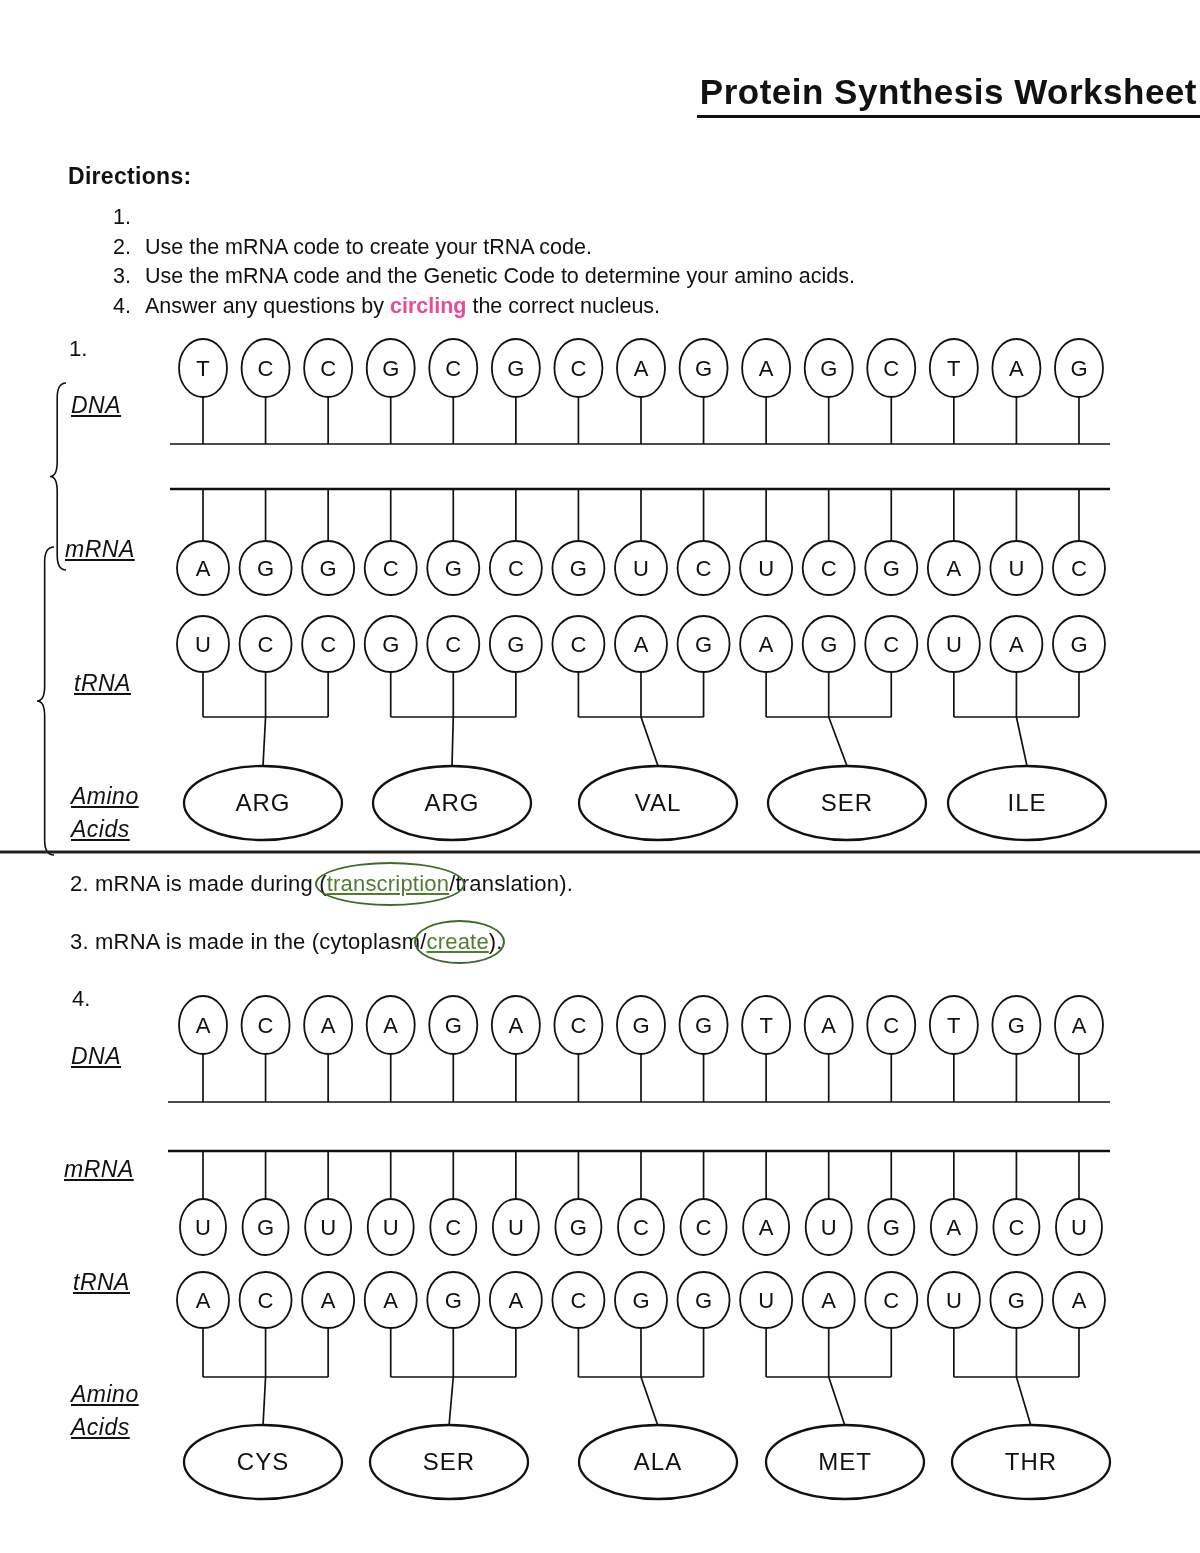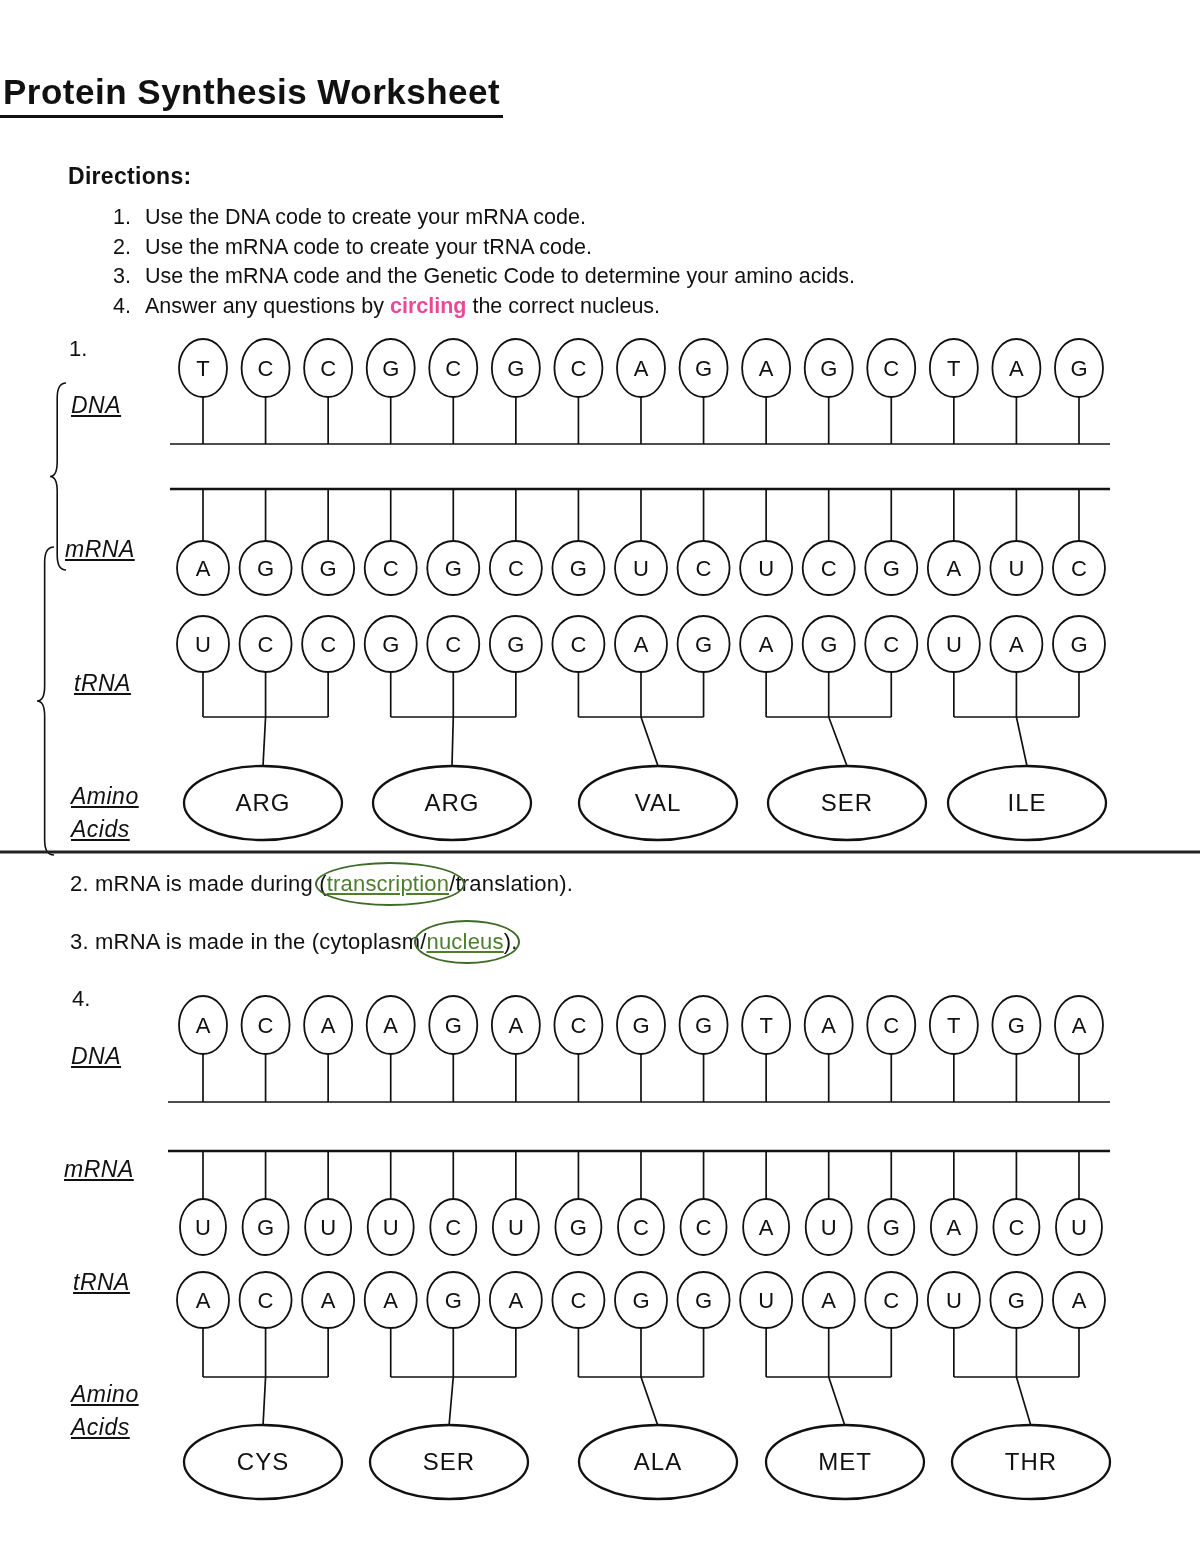--- a/index.html
+++ b/index.html
@@ -1,20 +1,20 @@
 <!DOCTYPE html>
 <html><head>
 <meta charset="utf-8">
 <style>
   html,body{margin:0;padding:0;background:#ffffff;}
   .page{position:relative;width:1200px;height:1553px;background:#fff;
         font-family:"Liberation Sans",sans-serif;color:#111;overflow:hidden;}
   .overlay{position:absolute;left:0;top:0;width:1200px;height:1553px;pointer-events:none;}
 
-  .title-wrap{position:absolute;top:72px;left:0;width:100%;text-align:left;}
+  .title-wrap{position:absolute;top:72px;left:0;width:100%;text-align:right;}
   .title-wrap h1{display:inline-block;margin:0;font-size:35px;font-weight:bold;
         border-bottom:3px solid #111;padding:0 3px 3px;letter-spacing:0.5px;}
 
   .directions{position:absolute;left:68px;top:163px;width:1040px;}
   .dir-heading{font-size:23px;font-weight:bold;margin-bottom:13px;letter-spacing:0.3px;}
   .dir-item{display:flex;font-size:21.5px;line-height:29.5px;padding-left:37px;}
   .dir-num{width:26px;text-align:right;margin-right:14px;flex:none;}
   .green-bold{color:#ec4899;font-weight:bold;}
 
   .prob-num{position:absolute;font-size:22px;}
@@ -363,21 +363,20 @@
 
   <div class="title-wrap">
     <h1>Protein Synthesis Worksheet</h1>
   </div>
 
   <div class="directions">
     <div class="dir-heading">Directions:</div>
     <div class="dir-list">
         <div class="dir-item">
           <span class="dir-num">1.</span>
-          <span><span>Use the DNA code to create your mRNA code.</span></span>
         </div>
         <div class="dir-item">
           <span class="dir-num">2.</span>
           <span><span>Use the mRNA code to create your tRNA code.</span></span>
         </div>
         <div class="dir-item">
           <span class="dir-num">3.</span>
           <span><span>Use the mRNA code and the Genetic Code to determine your amino acids.</span></span>
         </div>
         <div class="dir-item">
@@ -390,21 +389,21 @@
   <div class="prob-num" style="left:69px;top:336px;">1.</div>
   <div class="row-label" style="left:71px;top:389px;">DNA</div>
   <div class="row-label" style="left:65px;top:533px;">mRNA</div>
   <div class="row-label" style="left:74px;top:667px;">tRNA</div>
   <div class="row-label" style="left:71px;top:780px;">
     <div>Amino</div>
     <div>Acids</div>
   </div>
 
   <div class="question" style="left:70px;top:871px;"><span>2. mRNA is made during (</span><span class="circle-wrap"><span class="oval"></span><span class="word">transcription</span></span><span>/translation).</span></div>
-  <div class="question" style="left:70px;top:929px;"><span>3. mRNA is made in the (cytoplasm/</span><span class="circle-wrap"><span class="oval"></span><span class="word">nucleus</span></span><span>).</span></div>
+  <div class="question" style="left:70px;top:929px;"><span>3. mRNA is made in the (cytoplasm/</span><span class="circle-wrap"><span class="oval"></span><span class="word">create</span></span><span>).</span></div>
 
   <div class="prob-num" style="left:72px;top:986px;">4.</div>
   <div class="row-label" style="left:71px;top:1040px;">DNA</div>
   <div class="row-label" style="left:64px;top:1153px;">mRNA</div>
   <div class="row-label" style="left:73px;top:1266px;">tRNA</div>
   <div class="row-label" style="left:71px;top:1378px;">
     <div>Amino</div>
     <div>Acids</div>
   </div>
 

